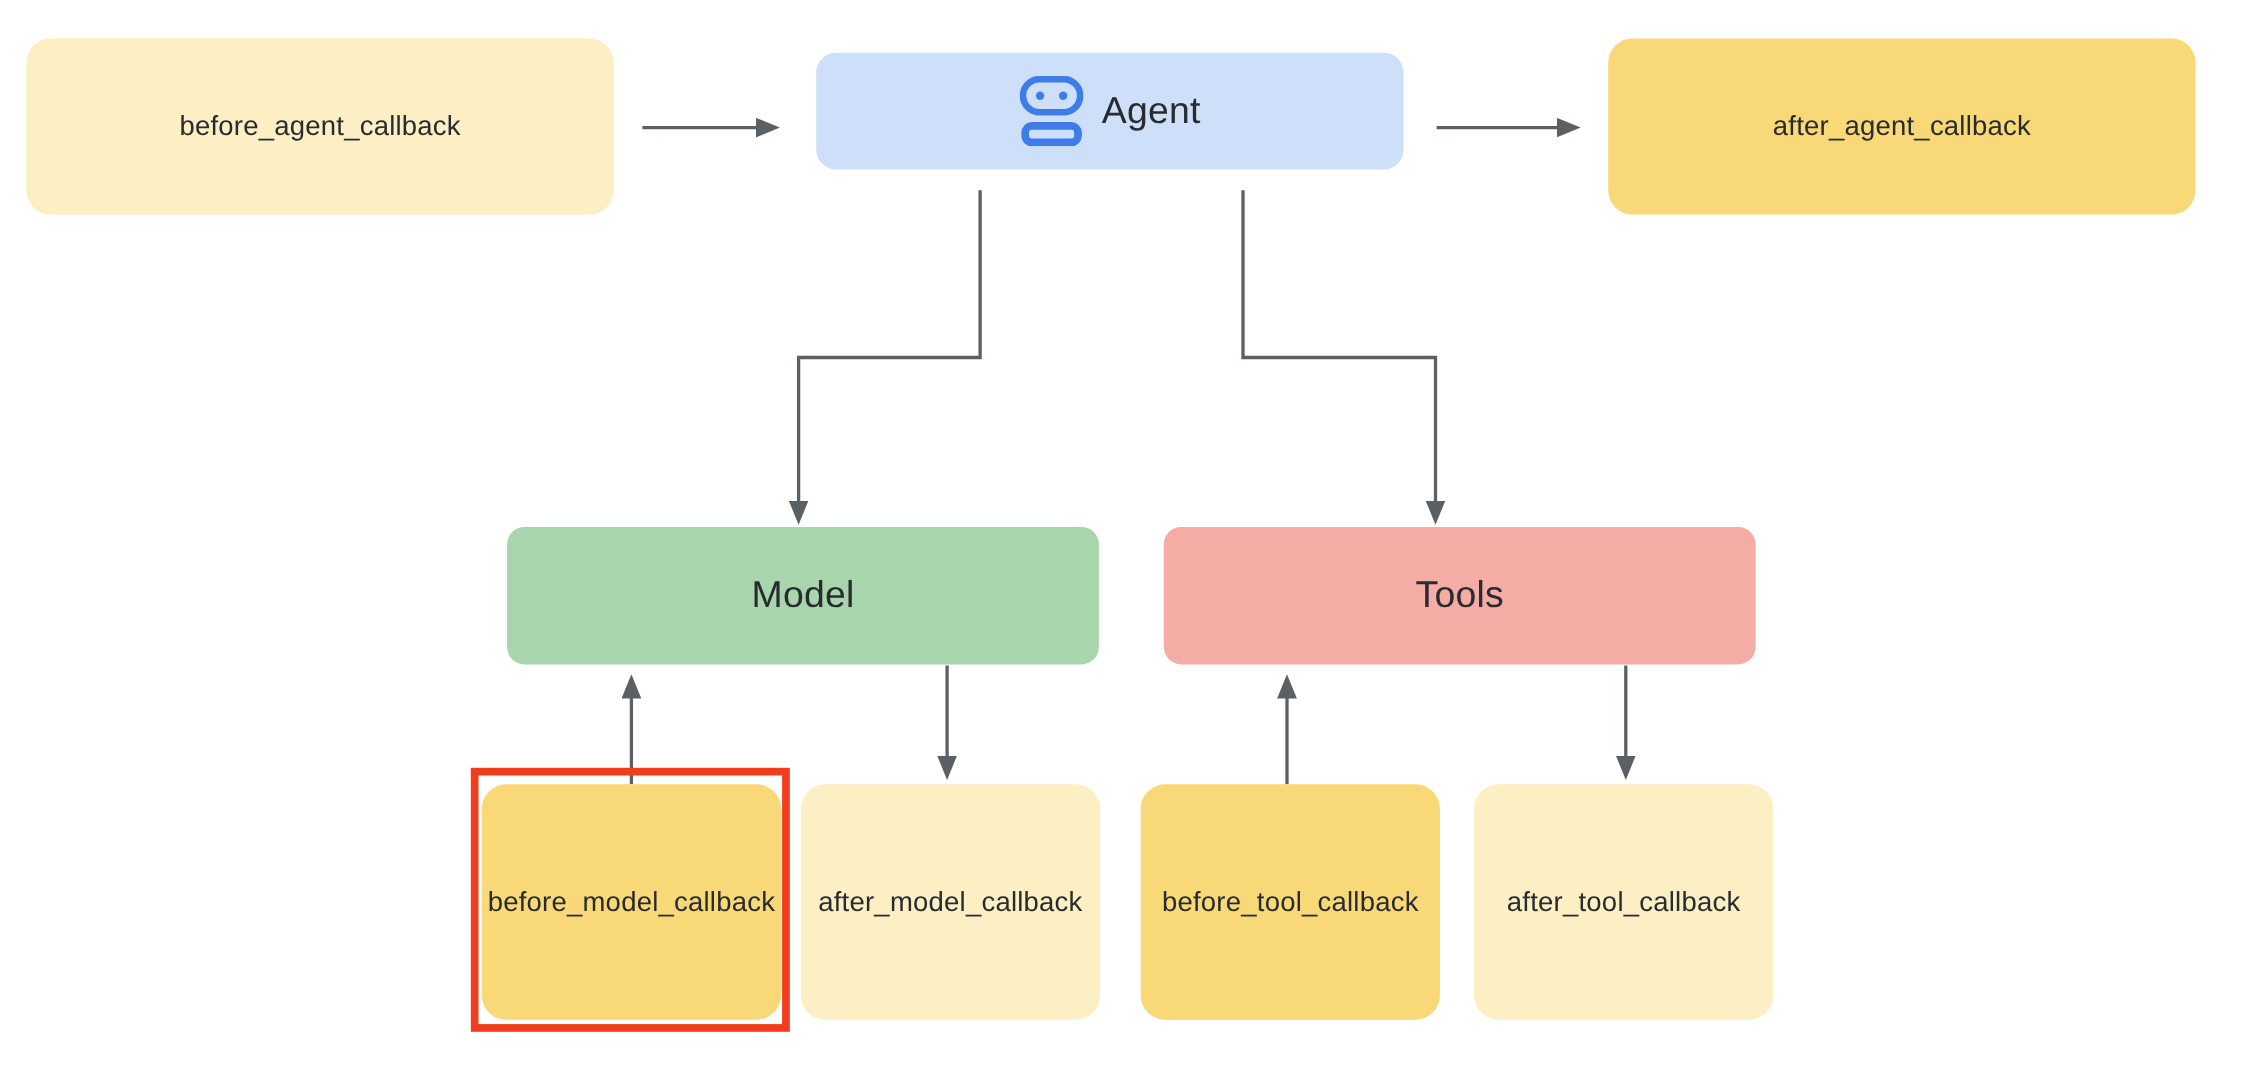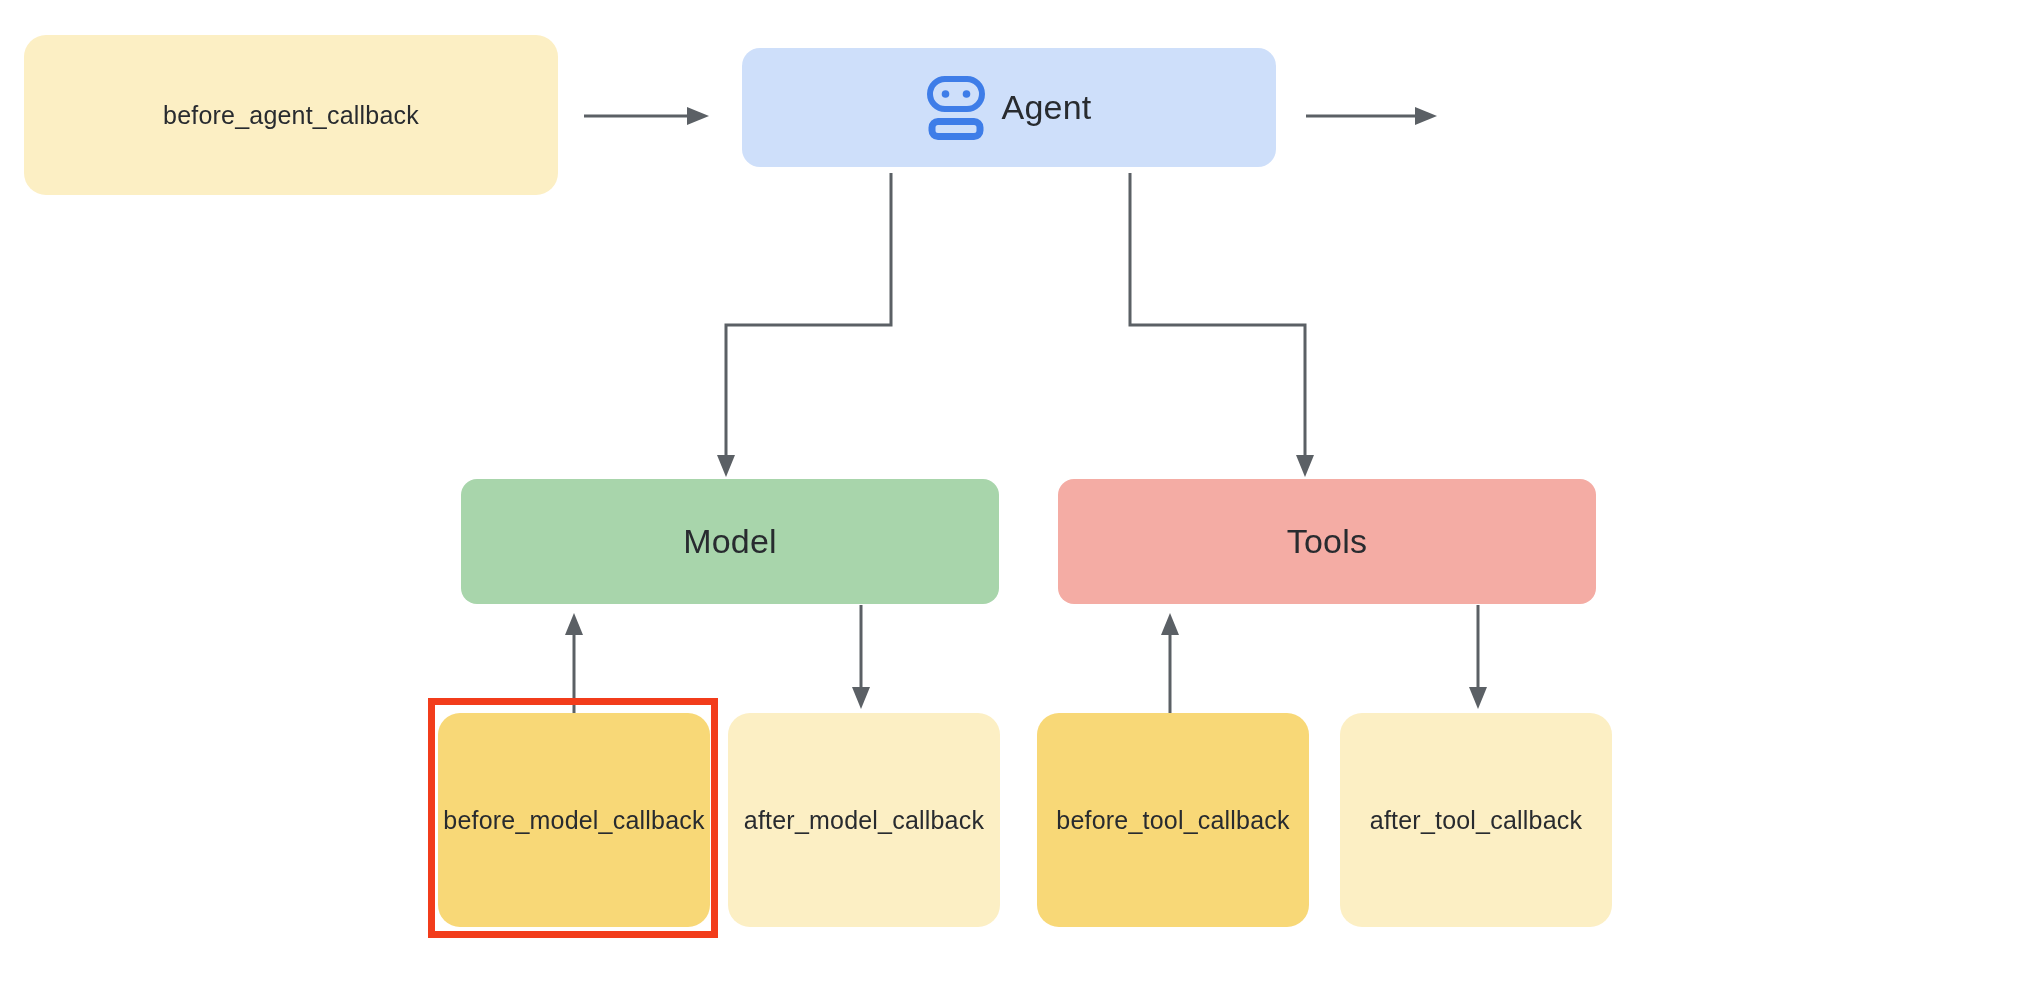--- a/index.html
+++ b/index.html
@@ -39,21 +39,21 @@
     width: 534px;
     height: 160px;
     border-radius: 22px;
   }
   #node-before-agent {
     left: 24px; top: 35px;
     background: #FCEFC4;
   }
   #node-agent {
     left: 742px; top: 48px;
-    width: 534px; height: 119px;
+    width: 534px; height: 106px;
     background: #CEDFFA;
     border-radius: 18px;
     gap: 17px;
     font-size: 34px;
   }
   #node-after-agent {
     left: 1462px; top: 35px;
     background: #F8D877;
   }
   
@@ -125,20 +125,23 @@
   <div class="node" id="node-agent">
     <svg class="robot-svg" width="58" height="64" viewBox="0 0 58 64" xmlns="http://www.w3.org/2000/svg">
       <rect x="3" y="3" width="52" height="30" rx="15" fill="none" stroke="#3E7DE8" stroke-width="6"></rect>
       <circle cx="18.5" cy="18" r="3.8" fill="#3E7DE8"></circle>
       <circle cx="39.5" cy="18" r="3.8" fill="#3E7DE8"></circle>
       <rect x="5" y="45.5" width="48" height="15" rx="6" fill="none" stroke="#3E7DE8" stroke-width="7"></rect>
     </svg>
     <span>Agent</span>
   </div>
 
+  <div class="node cb-wide" id="node-after-agent">
+    <span>after_agent_callback</span>
+  </div>
 
   <div class="node mid" id="node-tools">
     <span>Tools</span>
   </div>
   <div class="node mid" id="node-model">
     <span>Model</span>
   </div>
 
   <div id="highlight-frame"></div>
 

